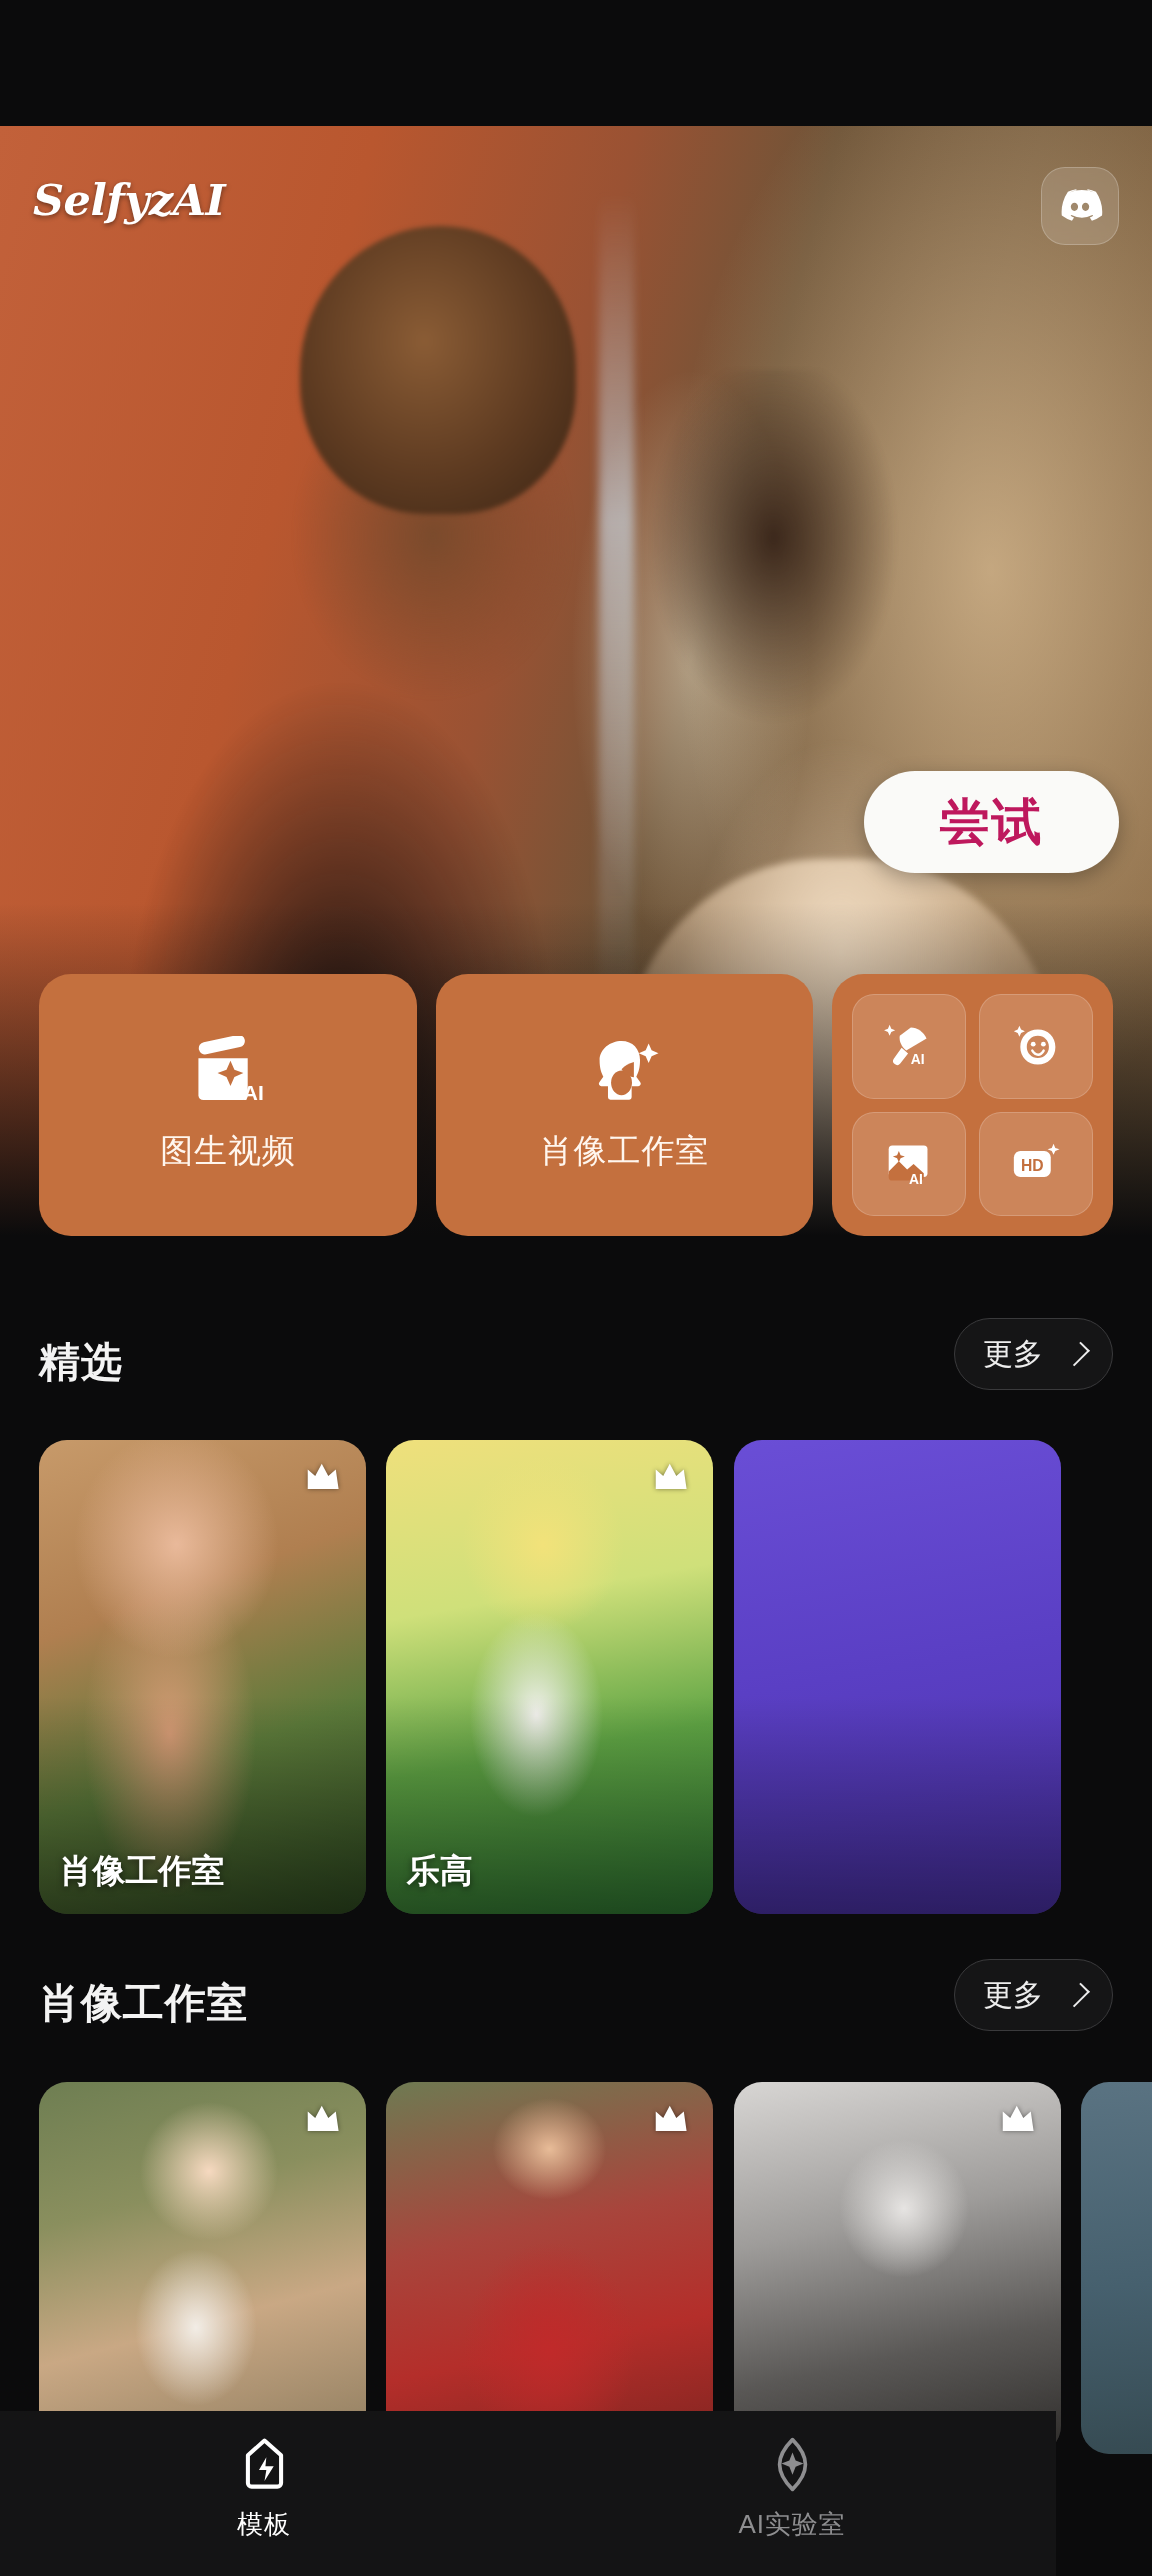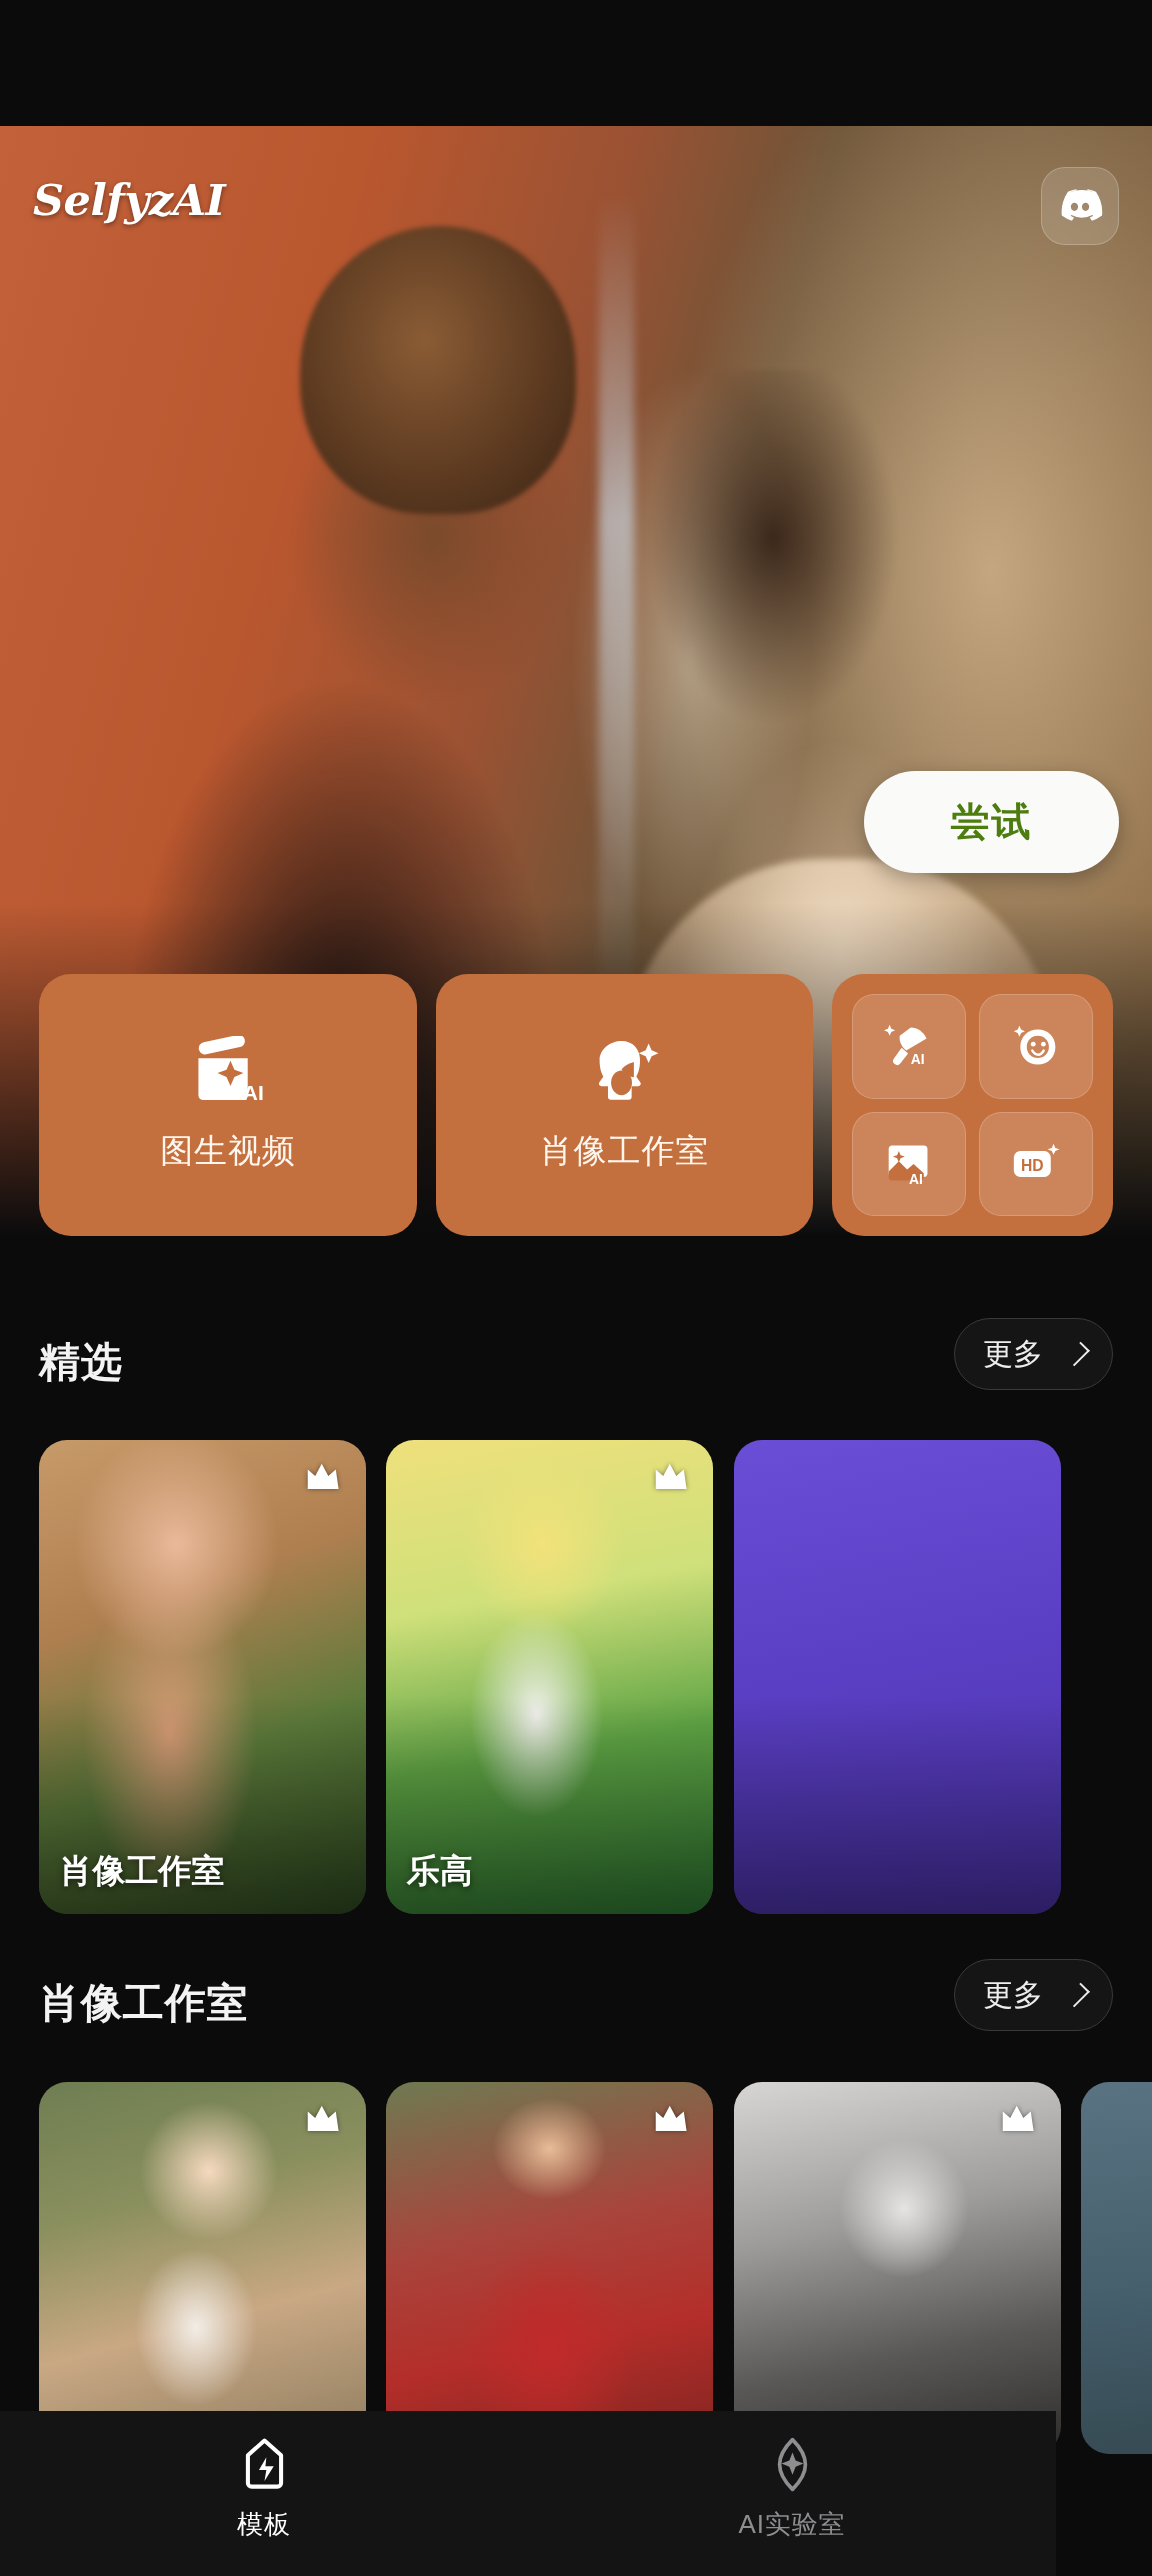--- a/index.html
+++ b/index.html
@@ -137,23 +137,23 @@
     position: absolute;
     right: 33px; top: 771px;
     width: 255px; height: 102px;
     border-radius: 51px;
     background: #FAFAF8;
     display: flex; align-items: center; justify-content: center;
     z-index: 20;
     box-shadow: 0 5.6px 20.4px rgba(0,0,0,.28);
   }
   .try-btn span {
-    font-size: 39px;
+    font-size: 50px;
     font-weight: 700;
-    color: #4d7c0f;
+    color: #be185d;
     letter-spacing: 1.9px;
   }
 
   
   .quick-row {
     position: absolute;
     left: 0; top: 974px;
     width: 1152px;
     height: 262px;
     display: flex;

